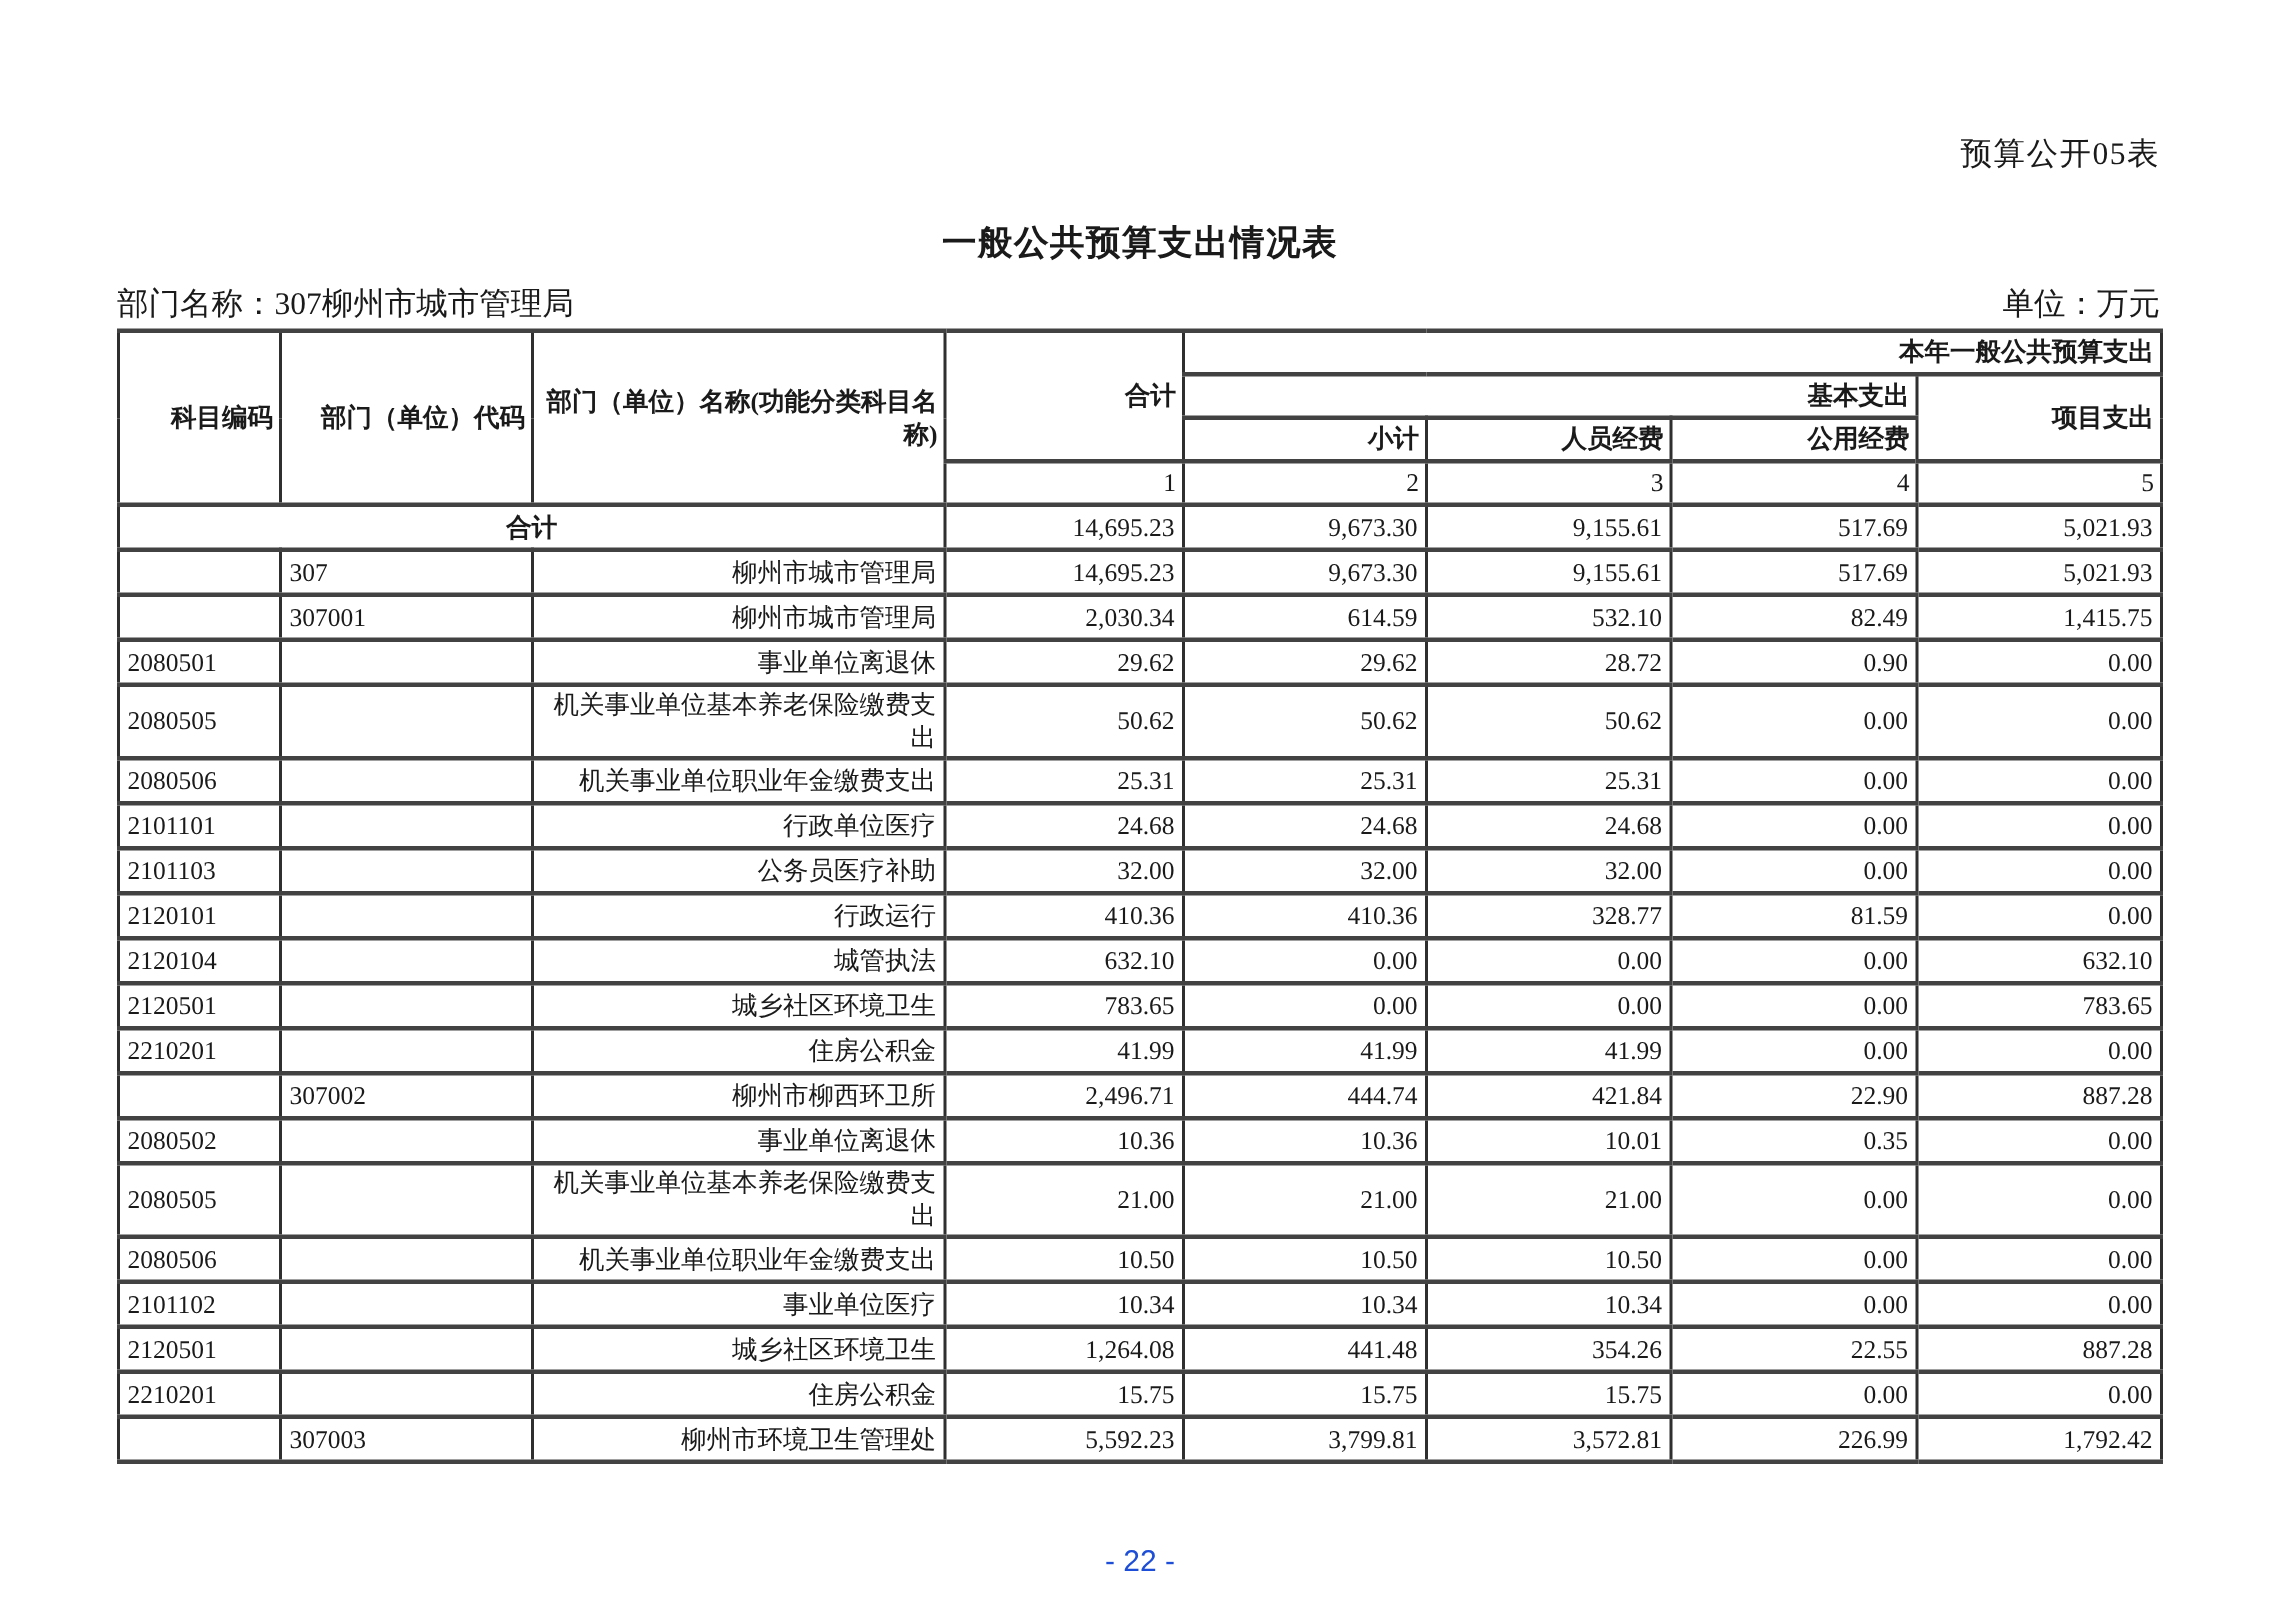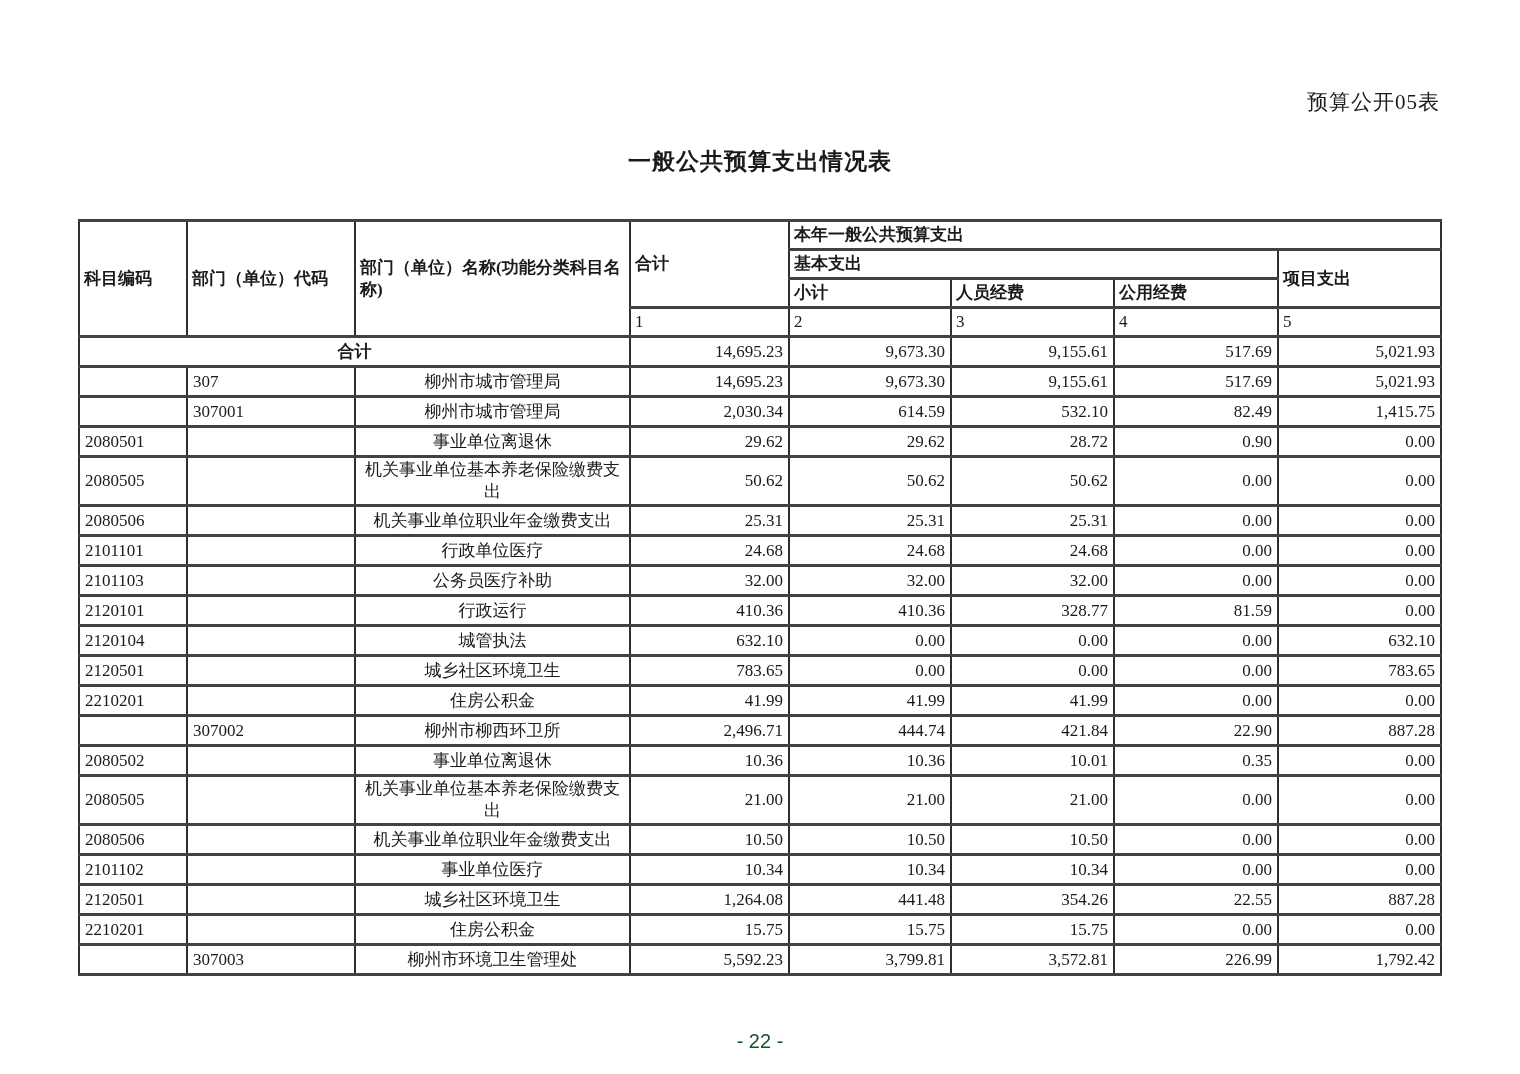--- a/index.html
+++ b/index.html
@@ -56,21 +56,21 @@
     border-left: 2px solid #2f2f2f;
     border-right: 2px solid #2f2f2f;
     border-top: 3px solid #424242;
     border-bottom: 3px solid #424242;
     vertical-align: middle;
     overflow: hidden;
   }
   table.budget th {
     font-size: 17px;
     font-weight: bold;
-    text-align: left;
+    text-align: right;
     padding: 2px 4px;
     line-height: 22px;
   }
   tr.hdr-1 { height: 26px; }
   tr.hdr-2 { height: 29px; }
   tr.hdr-3 { height: 26px; }
   tr.colnum-row { height: 28px; }
   tr.colnum-row th { font-weight: normal; }
   table.budget td {
     font-size: 17px;
@@ -83,50 +83,54 @@
     padding-right: 6px;
     white-space: nowrap;
   }
   td.code {
     text-align: left;
     padding-left: 8px;
     white-space: nowrap;
     margin-top: 37px;
   }
   td.name {
-    text-align: center;
+    text-align: right;
     padding-left: 10px;
     padding-right: 10px;
     margin-left: 44px;
   }
   td.total-label {
     text-align: center;
     font-weight: bold;
     font-size: 17px;
   }
   .page-number {
     position: absolute;
     top: 1030px;
     left: 0;
     width: 100%;
     text-align: center;
     font-family: "Liberation Sans", "DejaVu Sans", sans-serif;
     font-size: 20px;
-    color: #14532d;
+    color: #1d4ed8;
   }
 </style>
 </head>
 <body>
 
 <div class="page">
 
   <div class="form-label">预算公开05表</div>
 
   <h1 class="title">一般公共预算支出情况表</h1>
 
+  <div class="meta-row">
+    <span>部门名称：307柳州市城市管理局</span>
+    <span>单位：万元</span>
+  </div>
 
   <table class="budget">
     <colgroup>
       <col style="width:108px">
       <col style="width:168px">
       <col style="width:275px">
       <col style="width:159px">
       <col style="width:162px">
       <col style="width:163px">
       <col style="width:164px">

